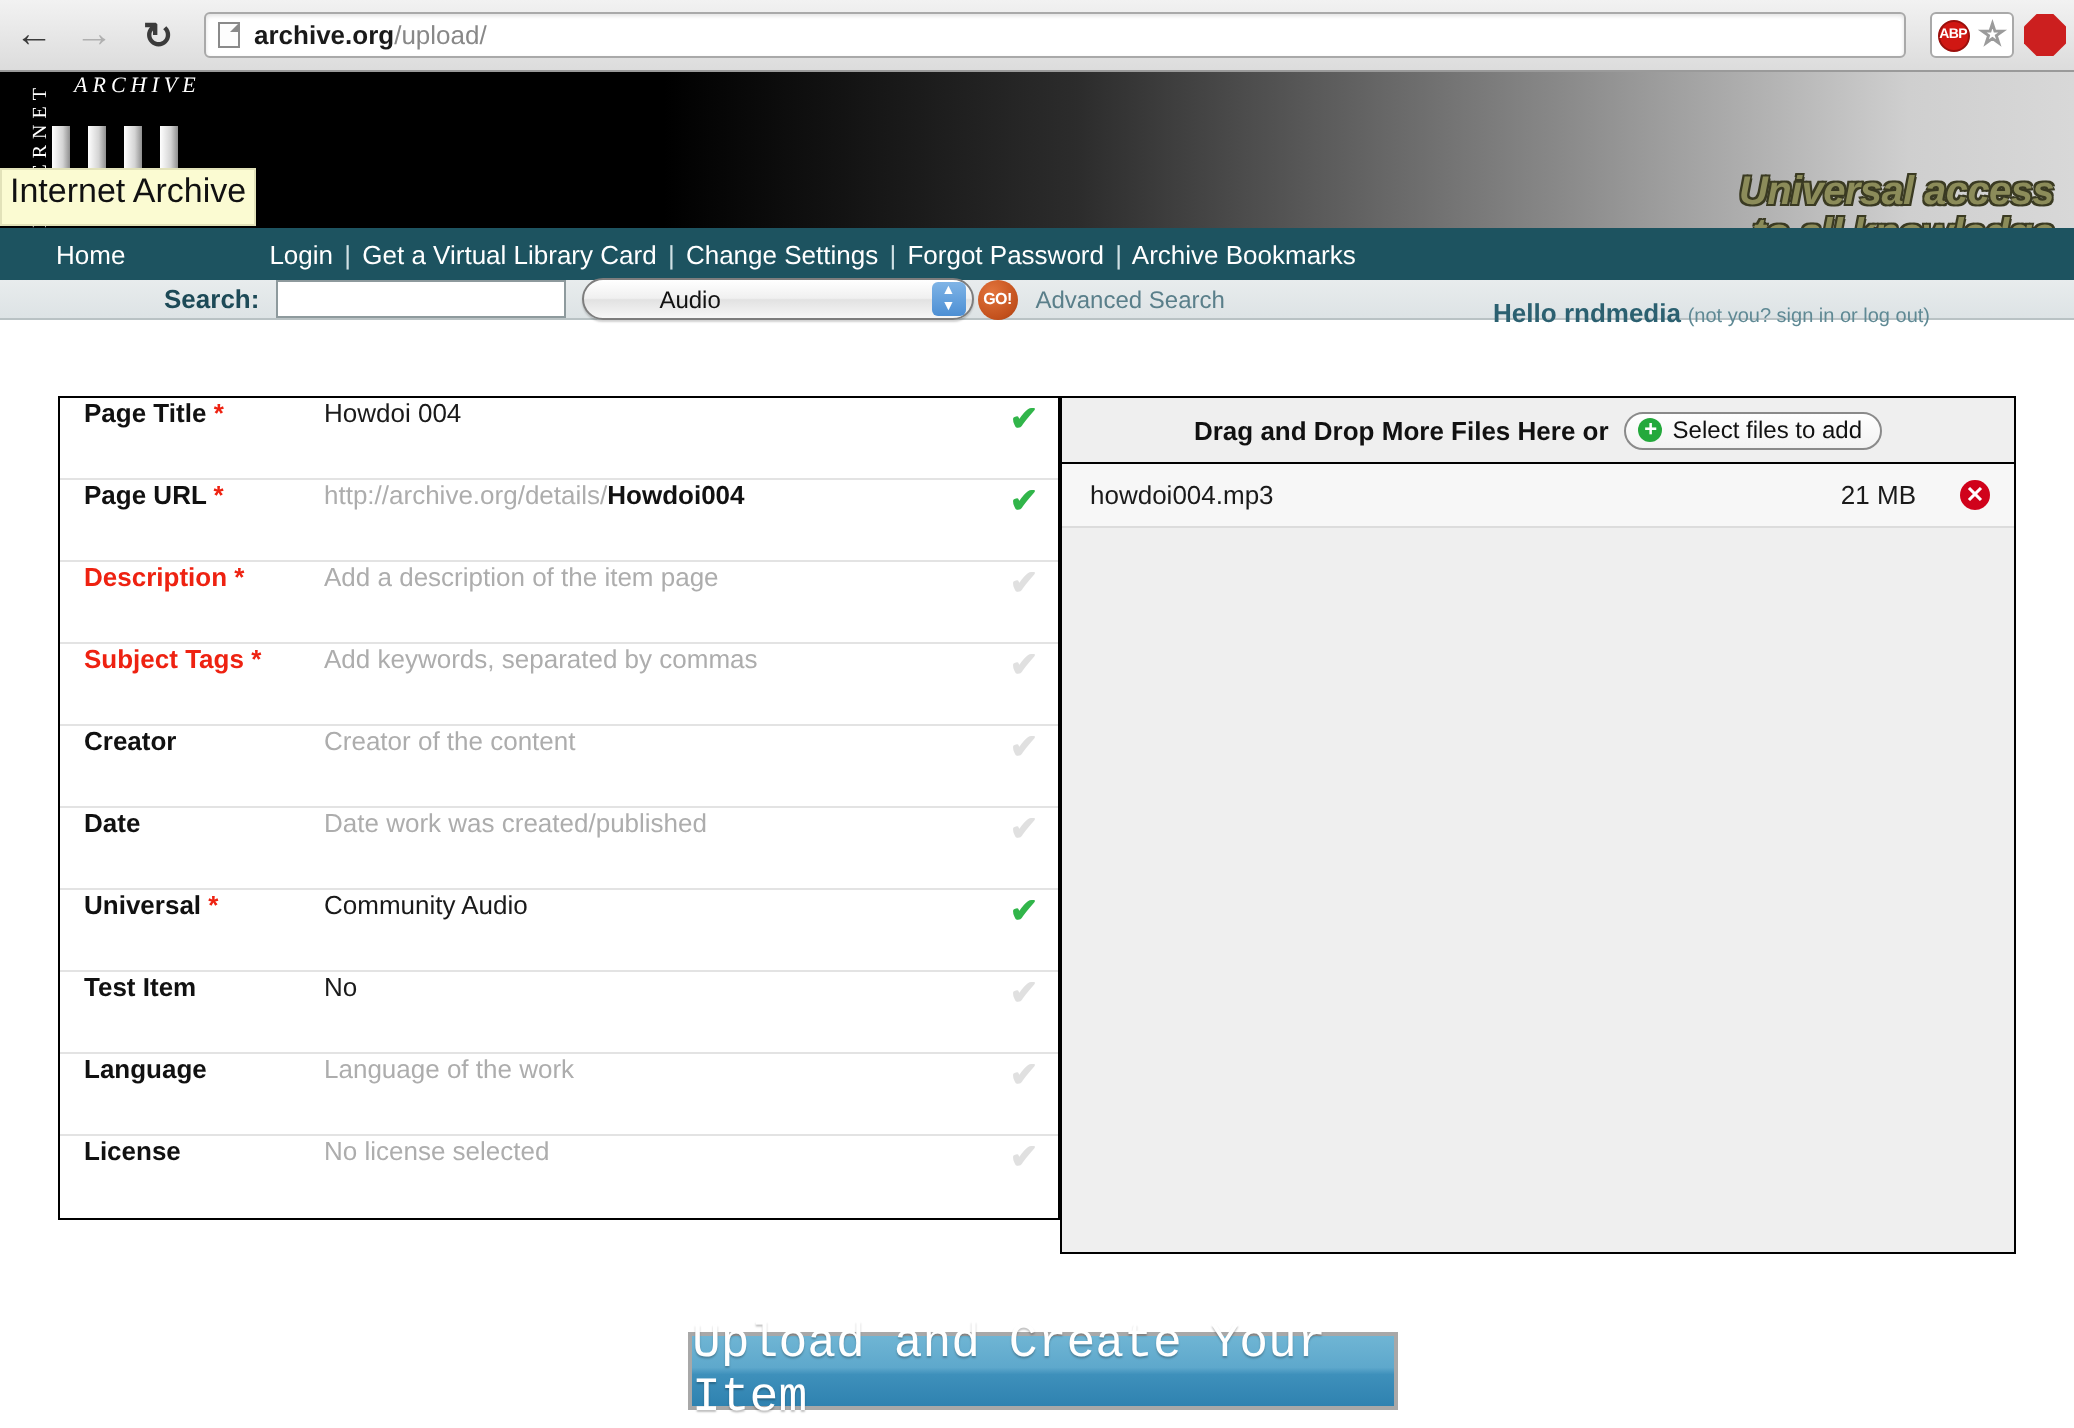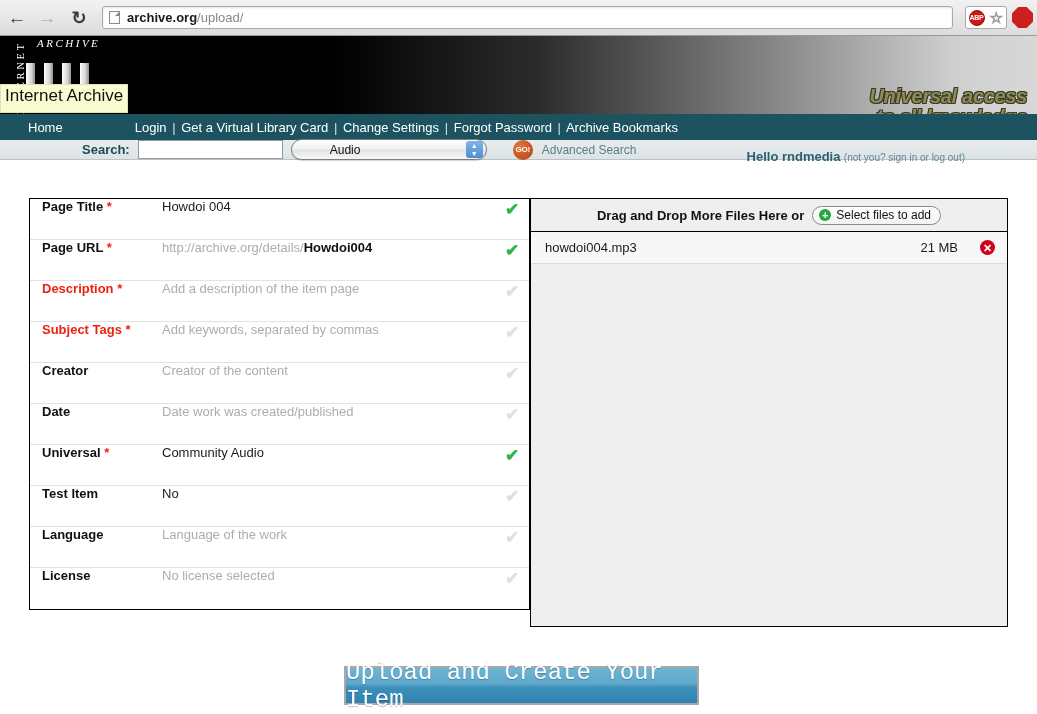--- a/index.html
+++ b/index.html
@@ -168,21 +168,21 @@
     box-shadow: 0 1px 1px rgba(0,0,0,0.18);
   }
   #search-scope-arrows {
     position: absolute; right: 3px; top: 1px;
     width: 17px; height: 17px; border-radius: 3px;
     background: linear-gradient(to bottom, #7fb4e6 0%, #4d8fd4 100%);
     color: #fff; font-size: 7px; line-height: 8px;
     display: flex; flex-direction: column; align-items: center; justify-content: center;
   }
   #search-go-button {
-    width: 20px; height: 20px; border-radius: 50%; margin-left: 26px;
+    width: 20px; height: 20px; border-radius: 50%; margin-left: 2px;
     background: radial-gradient(circle at 35% 30%, #e2743c 0%, #c2501c 70%, #9c3d12 100%);
     color: #fff; font-size: 8px; font-weight: bold;
     display: flex; align-items: center; justify-content: center;
     letter-spacing: -0.3px;
   }
   #advanced-search-link {
     margin-left: 9px; font-size: 12px; color: #5a7f8a;
   }
   #user-greeting {
     position: absolute; right: 72px; top: 9px;

